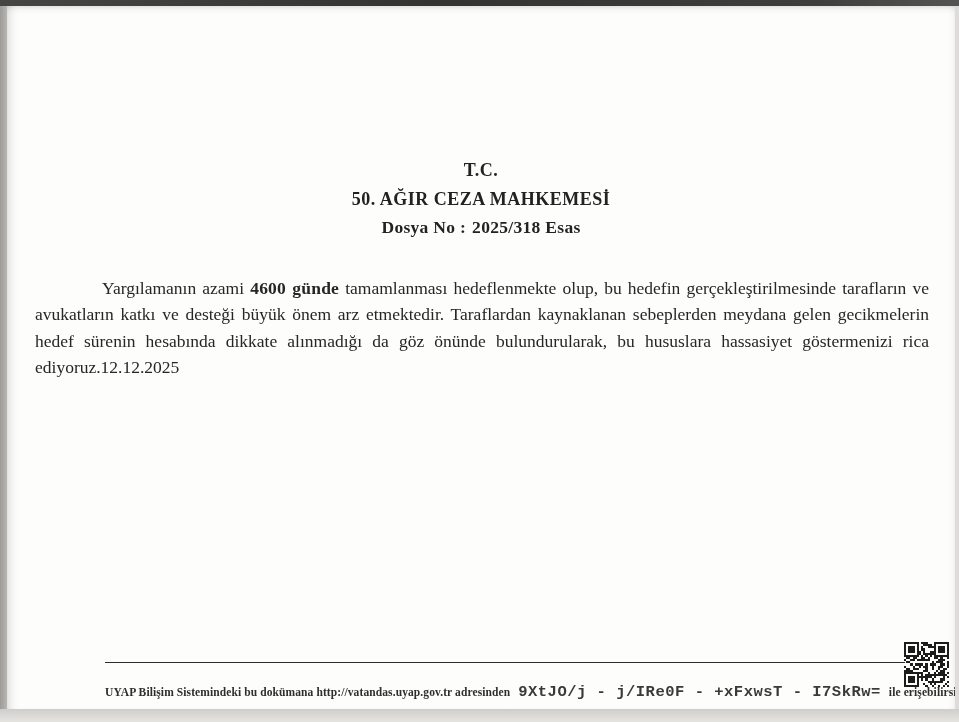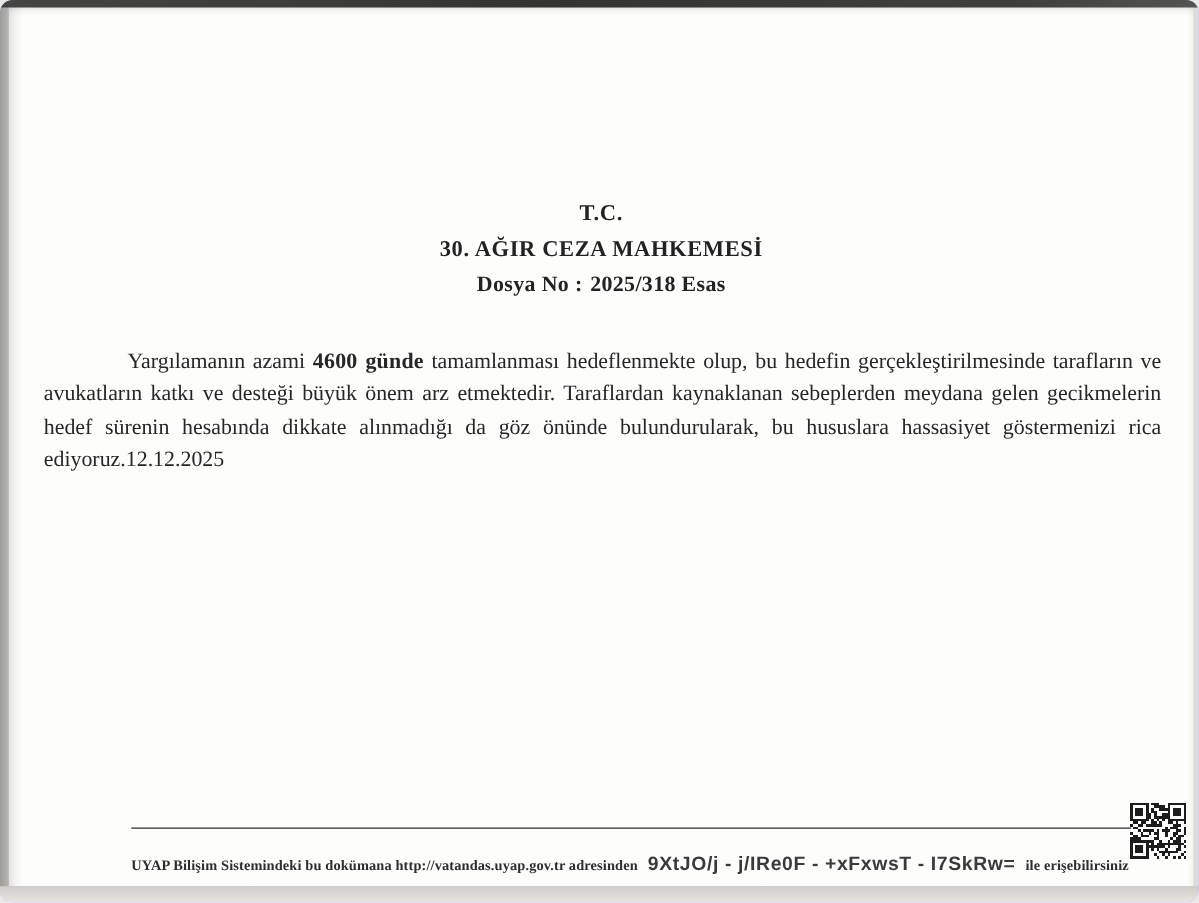--- a/index.html
+++ b/index.html
@@ -1,25 +1,24 @@
 <!DOCTYPE html>
 <html><head>
 <meta charset="utf-8">
 <style>
   * { margin: 0; padding: 0; box-sizing: border-box; }
   html, body { background: #e9e8e6; }
   .photo {
     position: relative;
     width: 959px;
     height: 722px;
-    background: #c4b5fd;
+    background: #0f172a;
     overflow: hidden;
     font-family: "Liberation Serif", serif;
     color: #222;
-    border-radius: 10px;
   }
   .edge-top {
     position: absolute; top: 0; left: 0; right: 0; height: 6px;
     background: linear-gradient(to right, #454543, #333331 45%, #3e3e3c 85%, #545452);
     z-index: 3;
   }
   .edge-left {
     position: absolute; top: 4px; left: 0; bottom: 12px; width: 7px;
     background: linear-gradient(to right, #9d9b98, #b8b6b3);
     z-index: 2;
@@ -84,21 +83,21 @@
     align-items: baseline;
     gap: 8px;
   }
   .f-small {
     font-size: 11.5px;
     font-weight: bold;
     color: #2e2e2e;
     letter-spacing: 0.1px;
   }
   .f-code {
-    font-family: Liberation Sans, sans-serif;
+    font-family: Liberation Mono, monospace;
     font-size: 15.5px;
     font-weight: 600;
     color: #3a3a3a;
     letter-spacing: 0.5px;
   }
   .qr {
     position: absolute;
     right: 6px;
     bottom: 20px;
     width: 45px;
@@ -112,21 +111,21 @@
 <div class="photo">
   <div class="edge-top"></div>
   <div class="edge-left"></div>
   <div class="edge-right"></div>
   <div class="edge-bottom"></div>
 
   <div class="paper">
 
     <div class="doc-header">
       <div>T.C.</div>
-      <div>30. AĞIR CEZA MAHKEMESİ</div>
+      <div>50. AĞIR CEZA MAHKEMESİ</div>
       <div class="dosya-line">
         <span class="label">Dosya No :</span><span class="value">2025/318 Esas</span>
       </div>
     </div>
 
 
     <p class="doc-body"><span>Yargılamanın azami </span><strong>4600 günde</strong><span> tamamlanması hedeflenmekte olup, bu hedefin gerçekleştirilmesinde tarafların ve avukatların katkı ve desteği büyük önem arz etmektedir. Taraflardan kaynaklanan sebeplerden meydana gelen gecikmelerin hedef sürenin hesabında dikkate alınmadığı da göz önünde bulundurularak, bu hususlara hassasiyet göstermenizi rica ediyoruz.</span><span>12.12.2025</span></p>
 
     <div class="qr">
       <svg viewBox="0 0 21 21" shape-rendering="crispEdges" aria-hidden="true">

